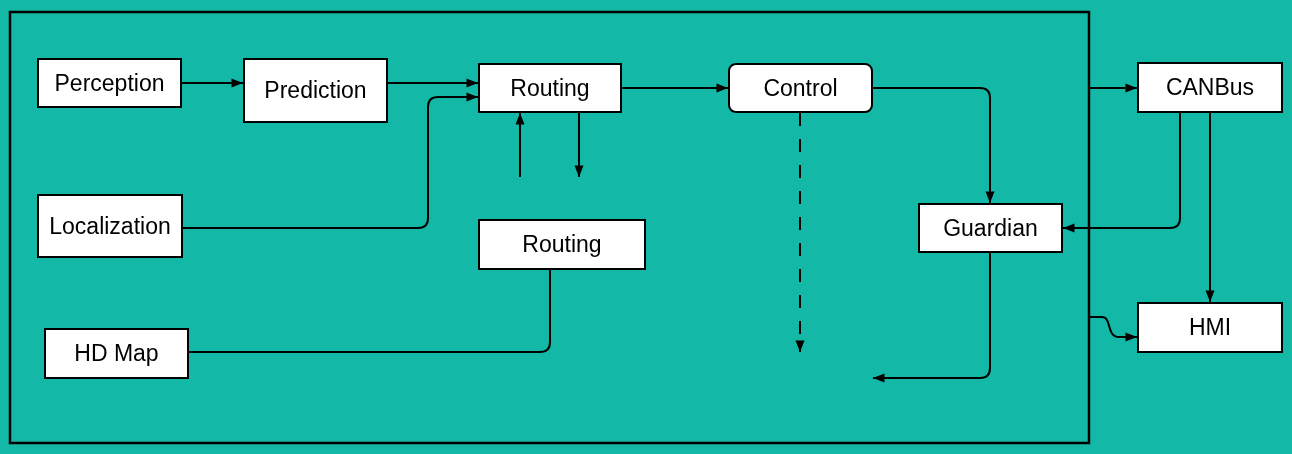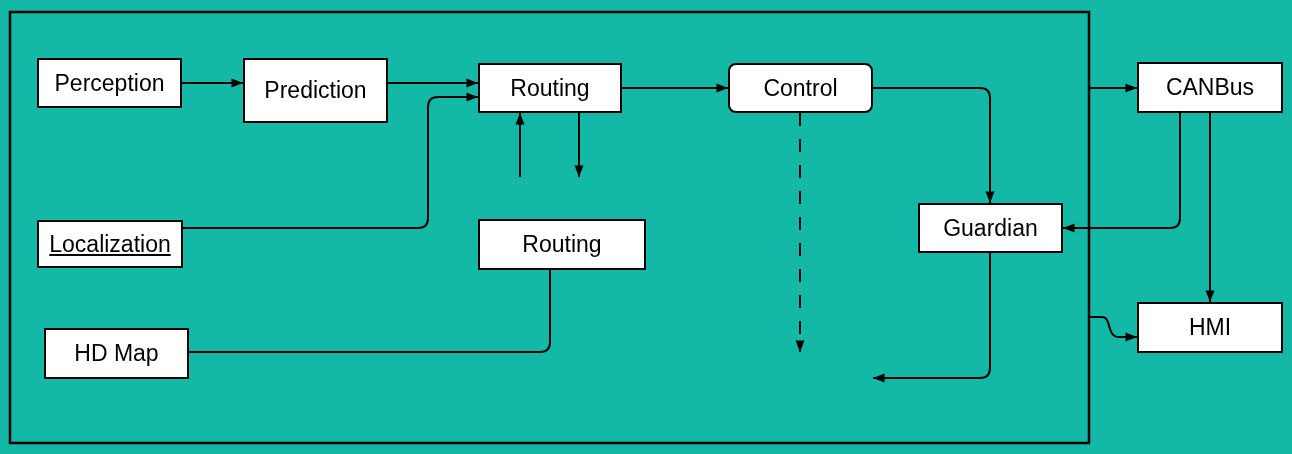--- a/index.html
+++ b/index.html
@@ -34,21 +34,21 @@
     font-size: 23px;
     color: #000000;
     white-space: nowrap;
     line-height: 1;
   }
   .n-perception   { left: 37px;   top: 58px;  width: 145px; height: 50px; }
   .n-prediction   { left: 243px;  top: 58px;  width: 145px; height: 65px; }
   .n-planning     { left: 478px;  top: 63px;  width: 144px; height: 50px; }
   .n-control      { left: 728px;  top: 63px;  width: 145px; height: 50px; border-radius: 8px; }
   .n-monitor      { left: 1137px; top: 62px;  width: 146px; height: 51px; }
-  .n-localization { left: 37px;   top: 220px; width: 146px; height: 48px; text-decoration: underline; }
+  .n-localization { left: 37px;   top: 194px; width: 146px; height: 64px; }
   .n-routing      { left: 478px;  top: 177px; width: 168px; height: 51px; margin-top: 42px; }
   .n-guardian     { left: 918px;  top: 203px; width: 145px; height: 50px; }
   .n-hdmap        { left: 38px;   top: 328px; width: 145px; height: 51px; margin-left: 6px; }
   .n-canbus       { left: 728px;  top: 352px; width: 145px; height: 51px; }
   .n-hmi          { left: 1137px; top: 302px; width: 146px; height: 51px; text-align: center; }
   .edge {
     fill: none;
     stroke: #000000;
     stroke-width: 2;
   }

